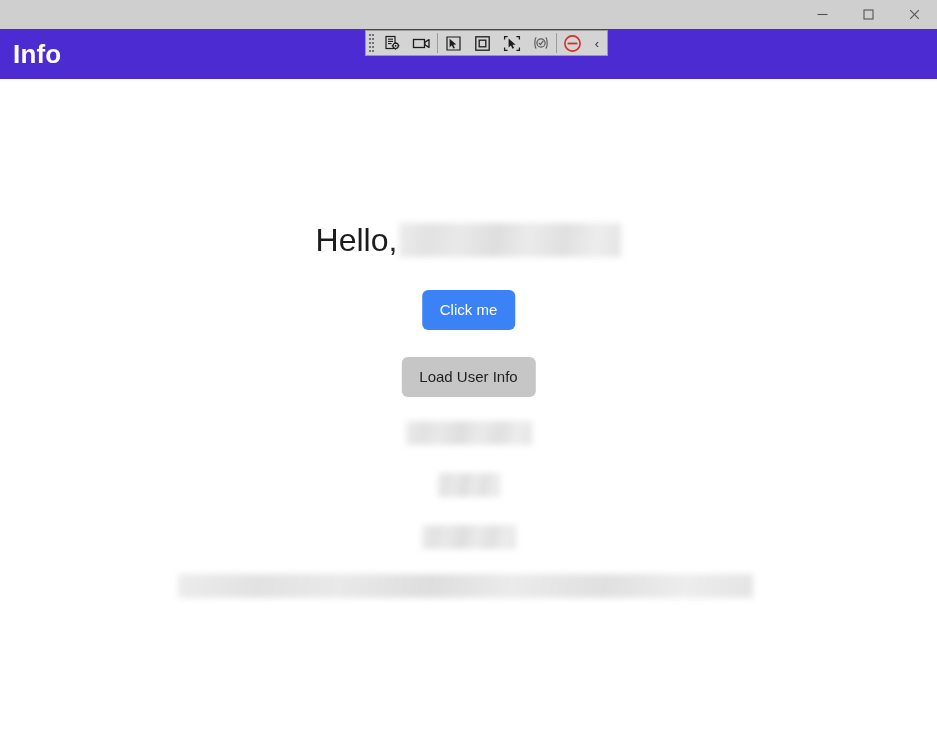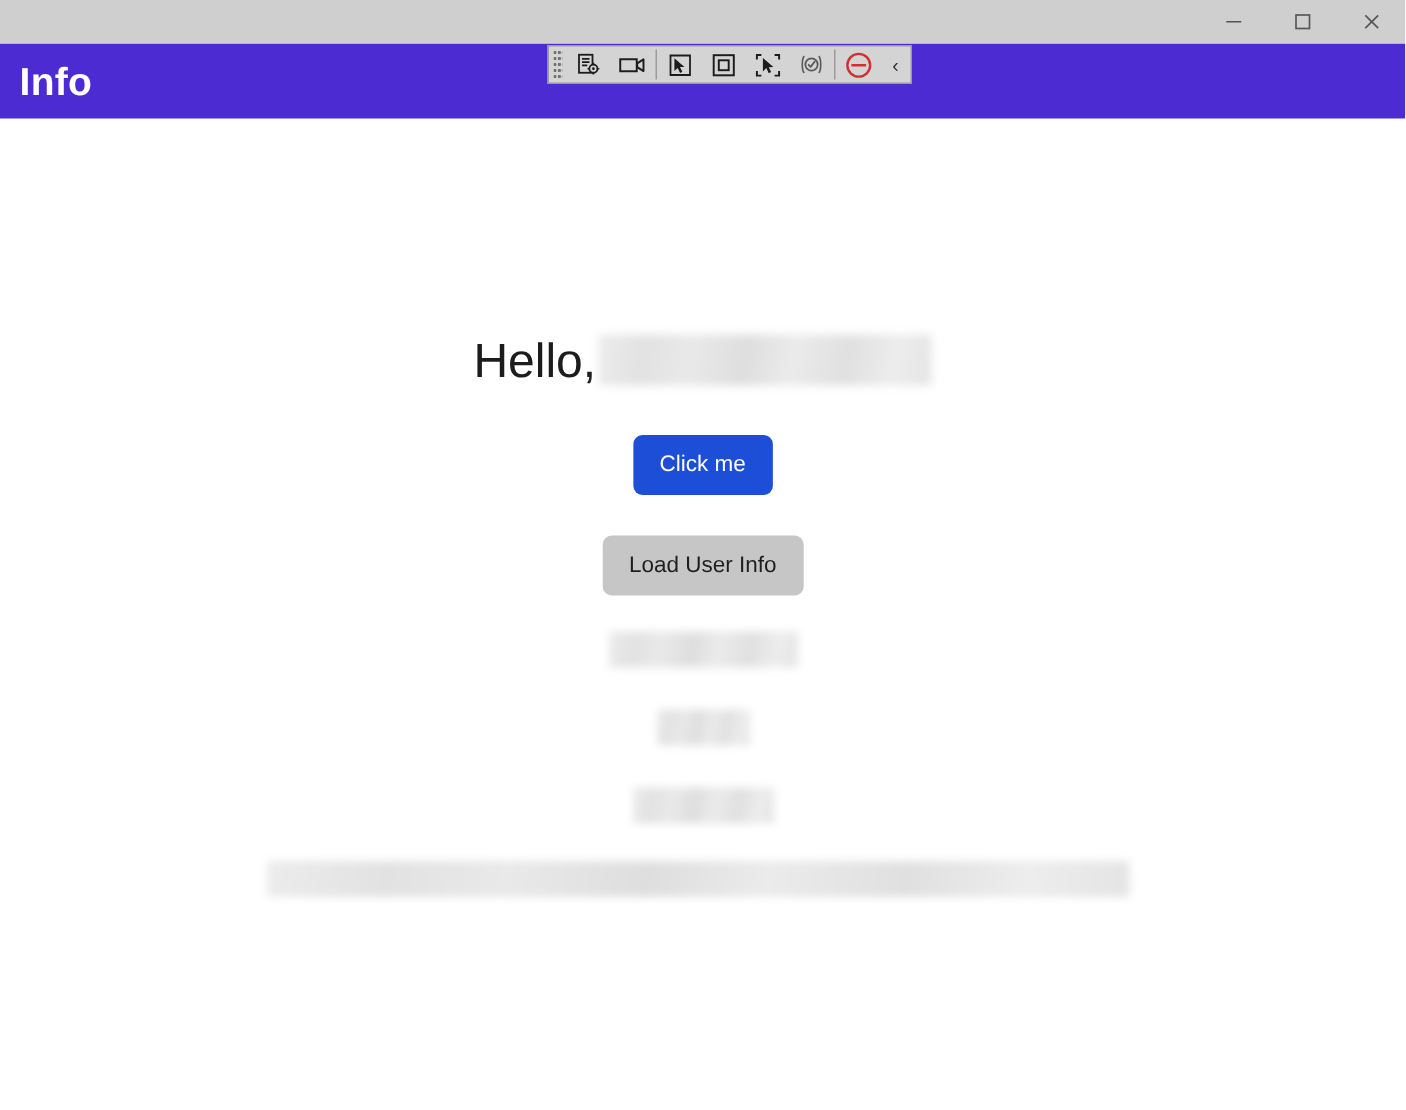--- a/index.html
+++ b/index.html
@@ -182,21 +182,21 @@
   }
 
   .btn-primary {
     position: absolute;
     left: 50%;
     transform: translateX(-50%);
     top: 211px;
     min-width: 80px;
     height: 40px;
     padding: 0 18px;
-    background: #1d4ed8;
+    background: #3b82f6;
     color: #ffffff;
     border: none;
     border-radius: 6px;
     font-size: 15px;
     font-family: "Liberation Sans", sans-serif;
     cursor: pointer;
     line-height: 40px;
     text-align: center;
   }
 

